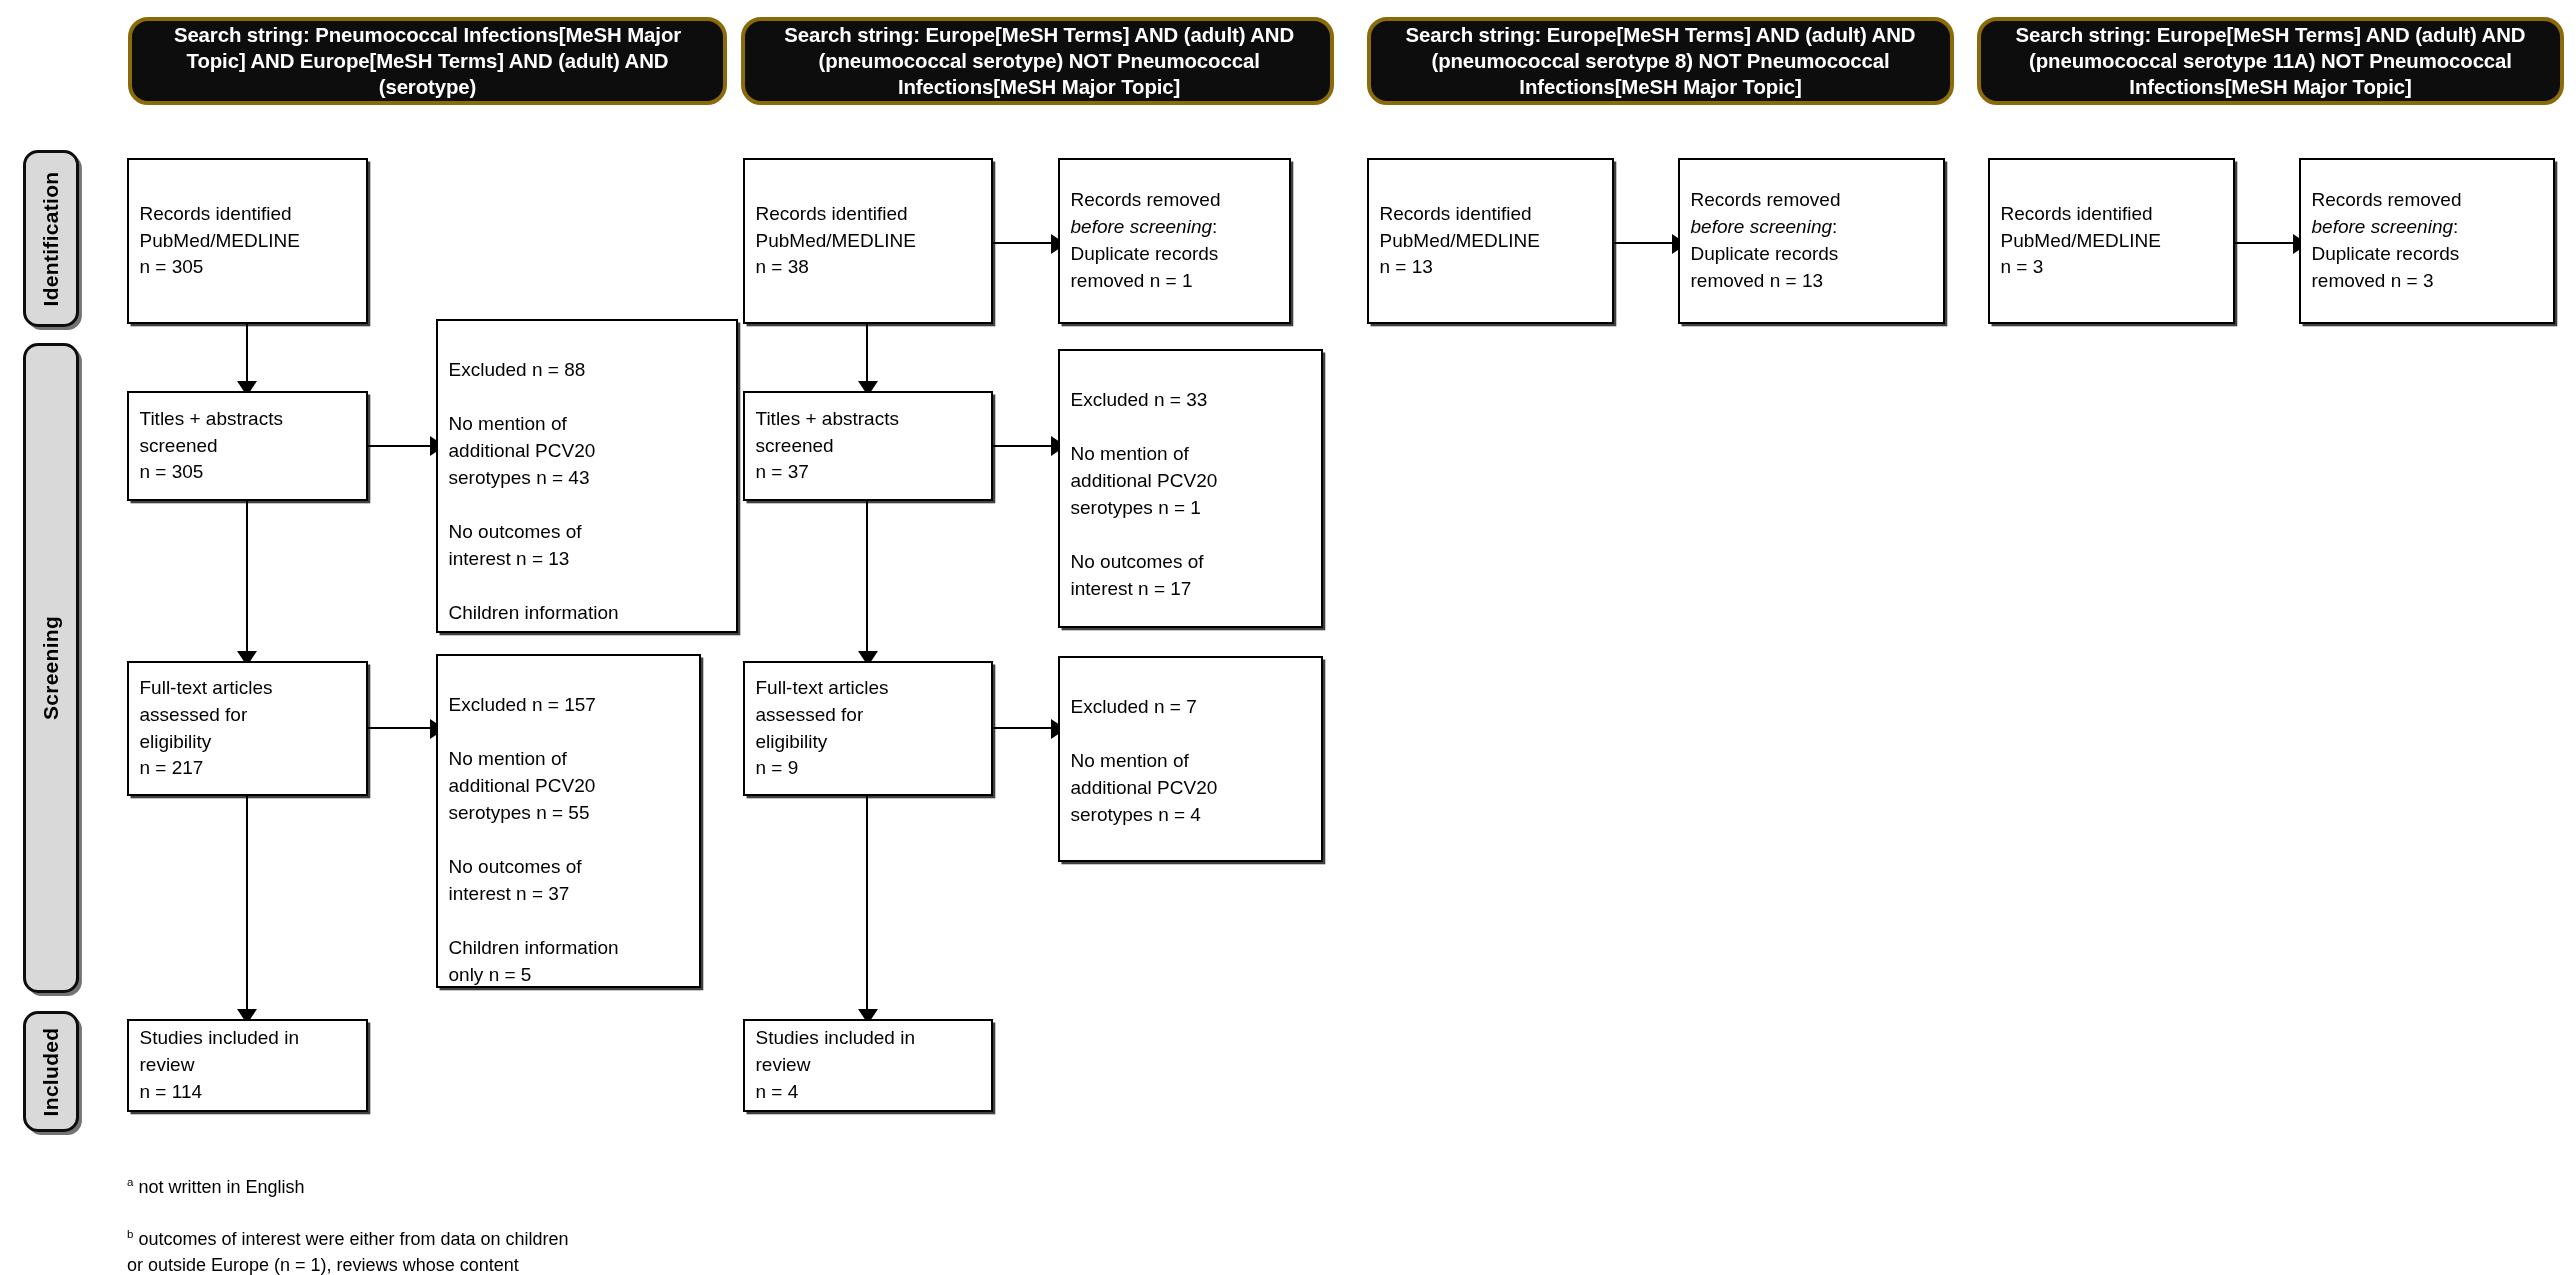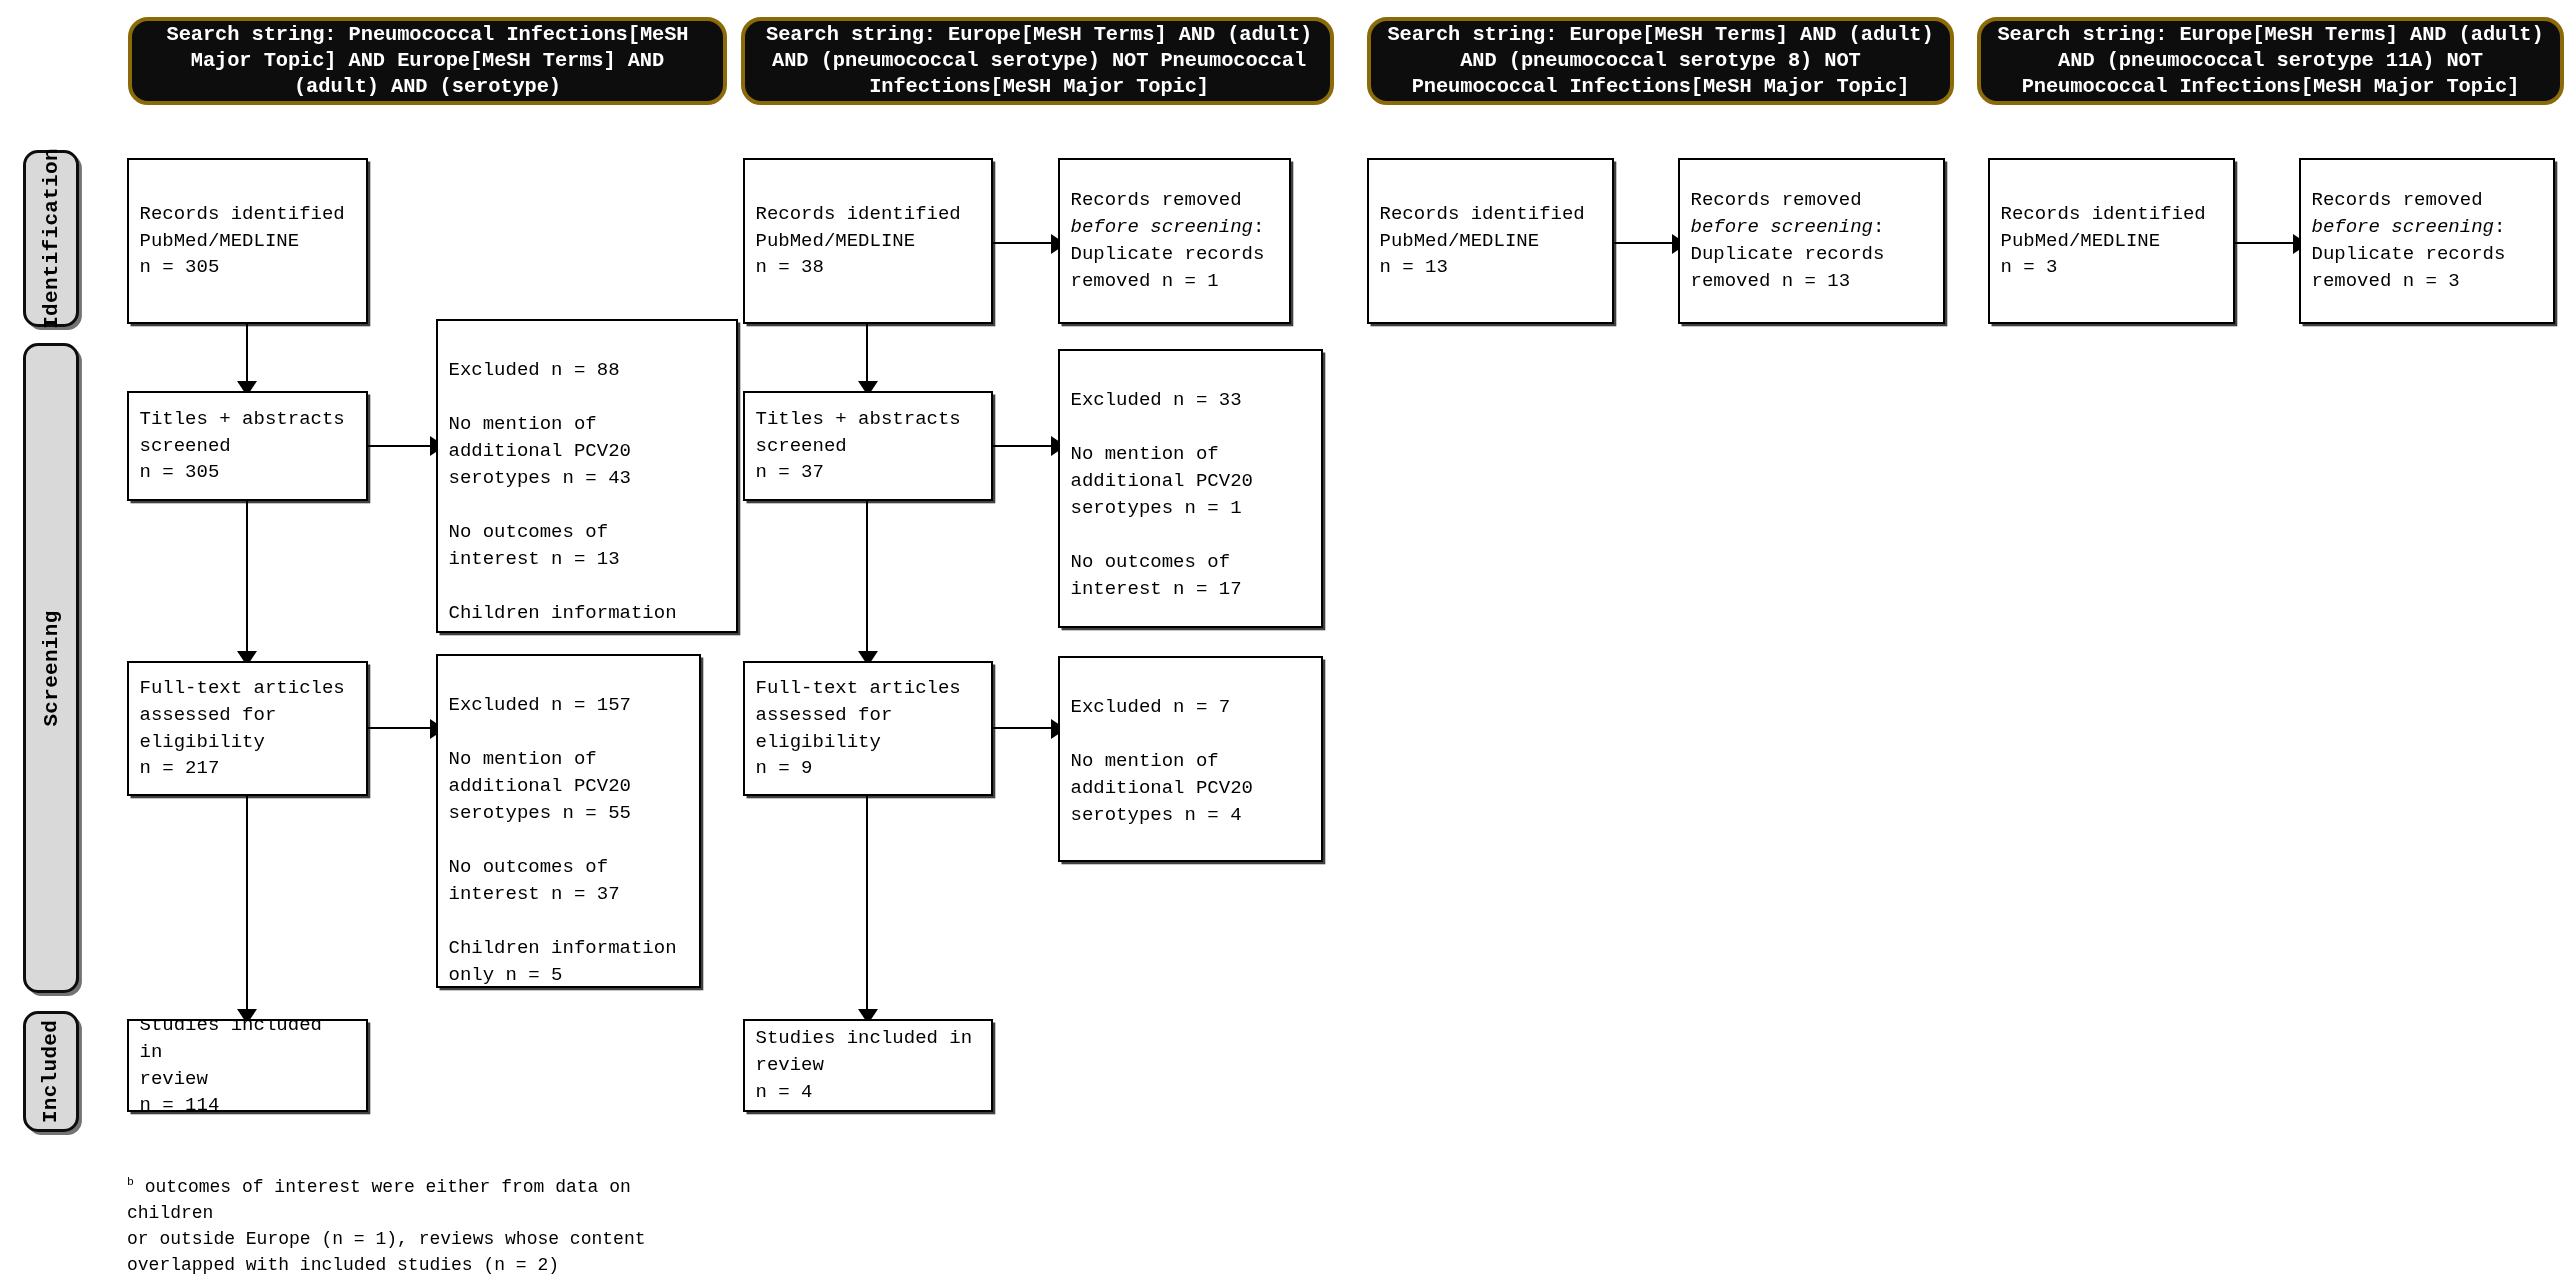--- a/index.html
+++ b/index.html
@@ -10,21 +10,20 @@
   body {
     font-family: "Liberation Sans", sans-serif;
     color: #000000;
   }
   #canvas {
     position: relative;
     width: 2576px;
     height: 1275px;
     background: #ffffff;
     overflow: hidden;
-    font-family: Liberation Mono, monospace;
   }
 
   
   .search-header {
     position: absolute;
     box-sizing: border-box;
     background: #0d0d0d;
     border: 4.1px solid #8a6a09;
     border-radius: 20px;
     color: #ffffff;
@@ -293,20 +292,21 @@
   <div class="arrow-right" style="left:2293px; top:234px;"></div>
 
   <div class="flow-box v-center" style="left:2299px; top:158px; width:256px; height:166px;">
     <div>Records removed</div>
     <div><span class="em">before screening</span><span>:</span></div>
     <div>Duplicate records
 removed  n = 3</div>
   </div>
 
   <div class="footnote" style="left:127px; top:1148px; width:599px;">
+    <div><sup>a</sup><span> not written in English</span></div>
     <div><sup>b</sup><span> outcomes of interest were either from data on children
 or outside Europe (n = 1), reviews whose content
 overlapped with included studies (n = 2)</span></div>
   </div>
 
 
 </div>
 
 
 </body></html>

